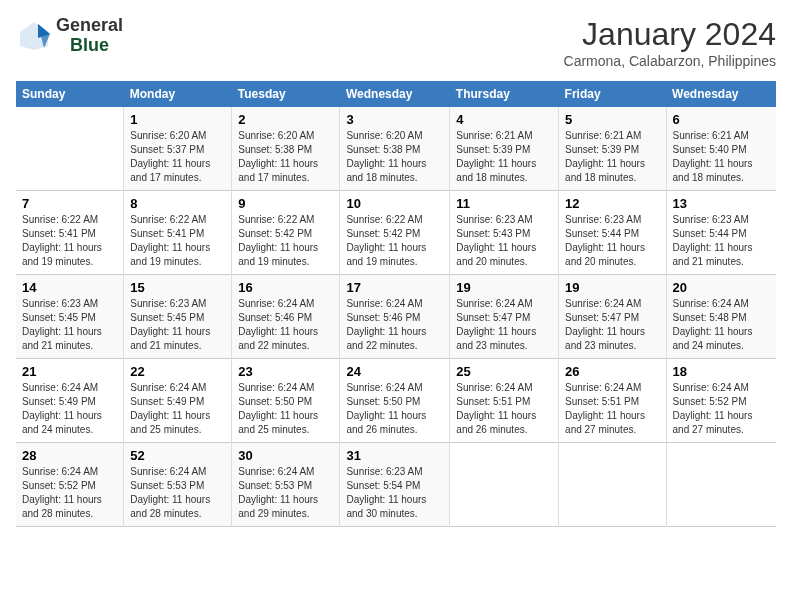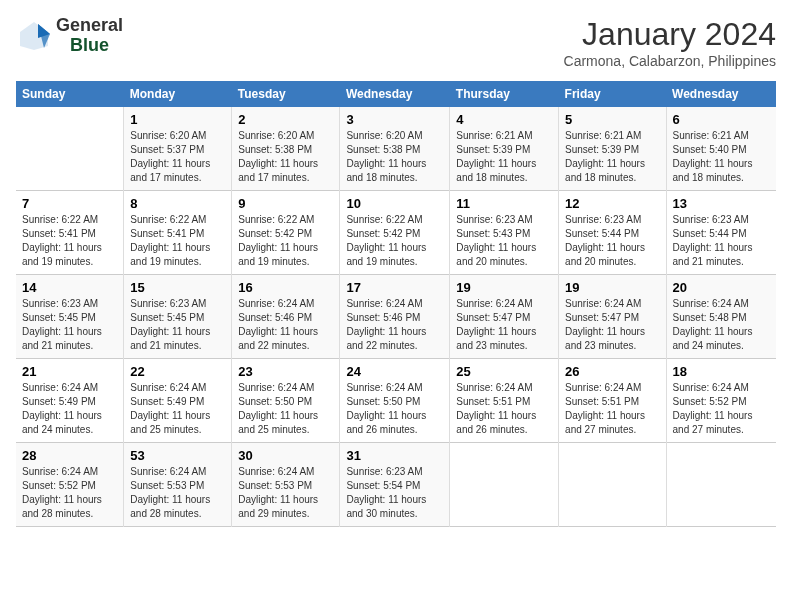--- a/index.html
+++ b/index.html
@@ -320,21 +320,21 @@
       </tr>
       <tr class="row-bg-odd">
         <td>
           <span class="day-num">28</span>
           <div class="cell-text" style="white-space: pre-line;">Sunrise: 6:24 AM
 Sunset: 5:52 PM
 Daylight: 11 hours
 and 28 minutes.</div>
         </td>
         <td>
-          <span class="day-num">53</span>
+          <span class="day-num">52</span>
           <div class="cell-text" style="white-space: pre-line;">Sunrise: 6:24 AM
 Sunset: 5:53 PM
 Daylight: 11 hours
 and 28 minutes.</div>
         </td>
         <td>
           <span class="day-num">30</span>
           <div class="cell-text" style="white-space: pre-line;">Sunrise: 6:24 AM
 Sunset: 5:53 PM
 Daylight: 11 hours

